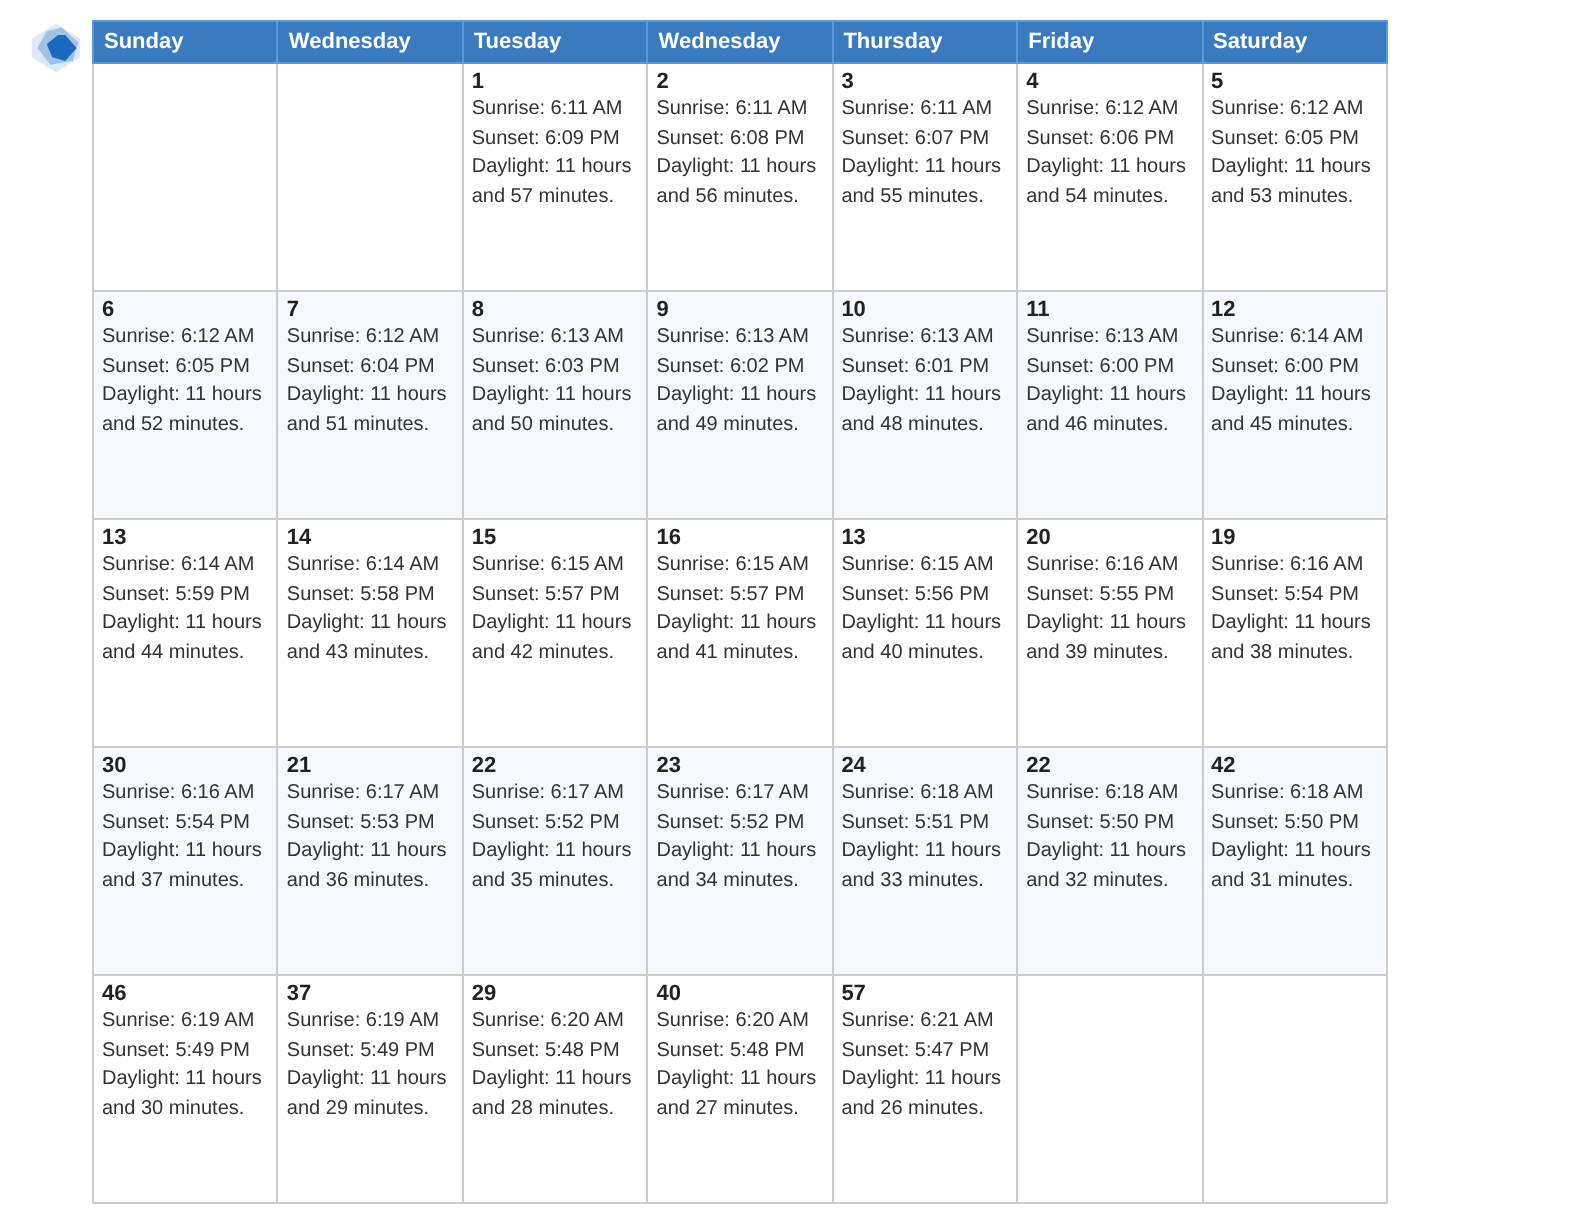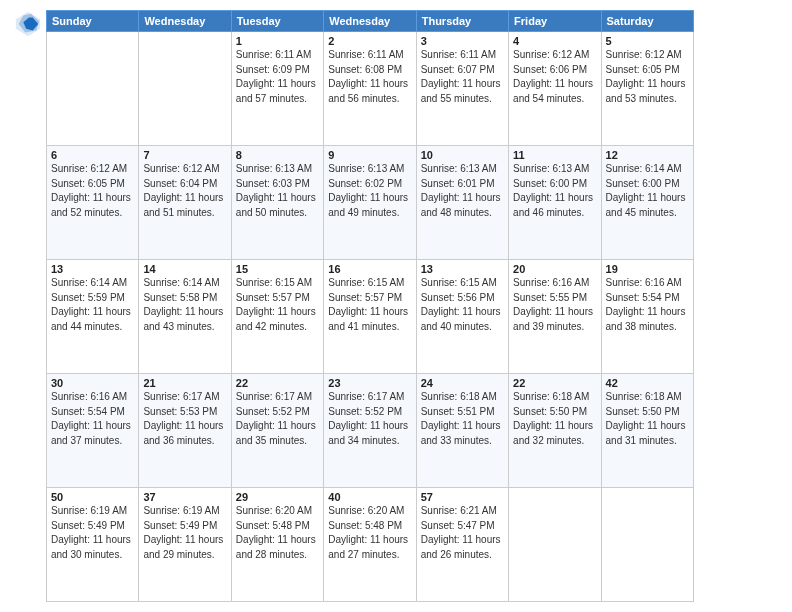--- a/index.html
+++ b/index.html
@@ -240,21 +240,21 @@
             <span class="day-number">22</span>
             <div class="day-info">Sunrise: 6:18 AM<br>Sunset: 5:50 PM<br>Daylight: 11 hours and 32 minutes.</div>
           </td>
           <td>
             <span class="day-number">42</span>
             <div class="day-info">Sunrise: 6:18 AM<br>Sunset: 5:50 PM<br>Daylight: 11 hours and 31 minutes.</div>
           </td>
         </tr>
         <tr>
           <td>
-            <span class="day-number">50</span>
+            <span class="day-number">46</span>
             <div class="day-info">Sunrise: 6:19 AM<br>Sunset: 5:49 PM<br>Daylight: 11 hours and 30 minutes.</div>
           </td>
           <td>
             <span class="day-number">37</span>
             <div class="day-info">Sunrise: 6:19 AM<br>Sunset: 5:49 PM<br>Daylight: 11 hours and 29 minutes.</div>
           </td>
           <td>
             <span class="day-number">29</span>
             <div class="day-info">Sunrise: 6:20 AM<br>Sunset: 5:48 PM<br>Daylight: 11 hours and 28 minutes.</div>
           </td>

